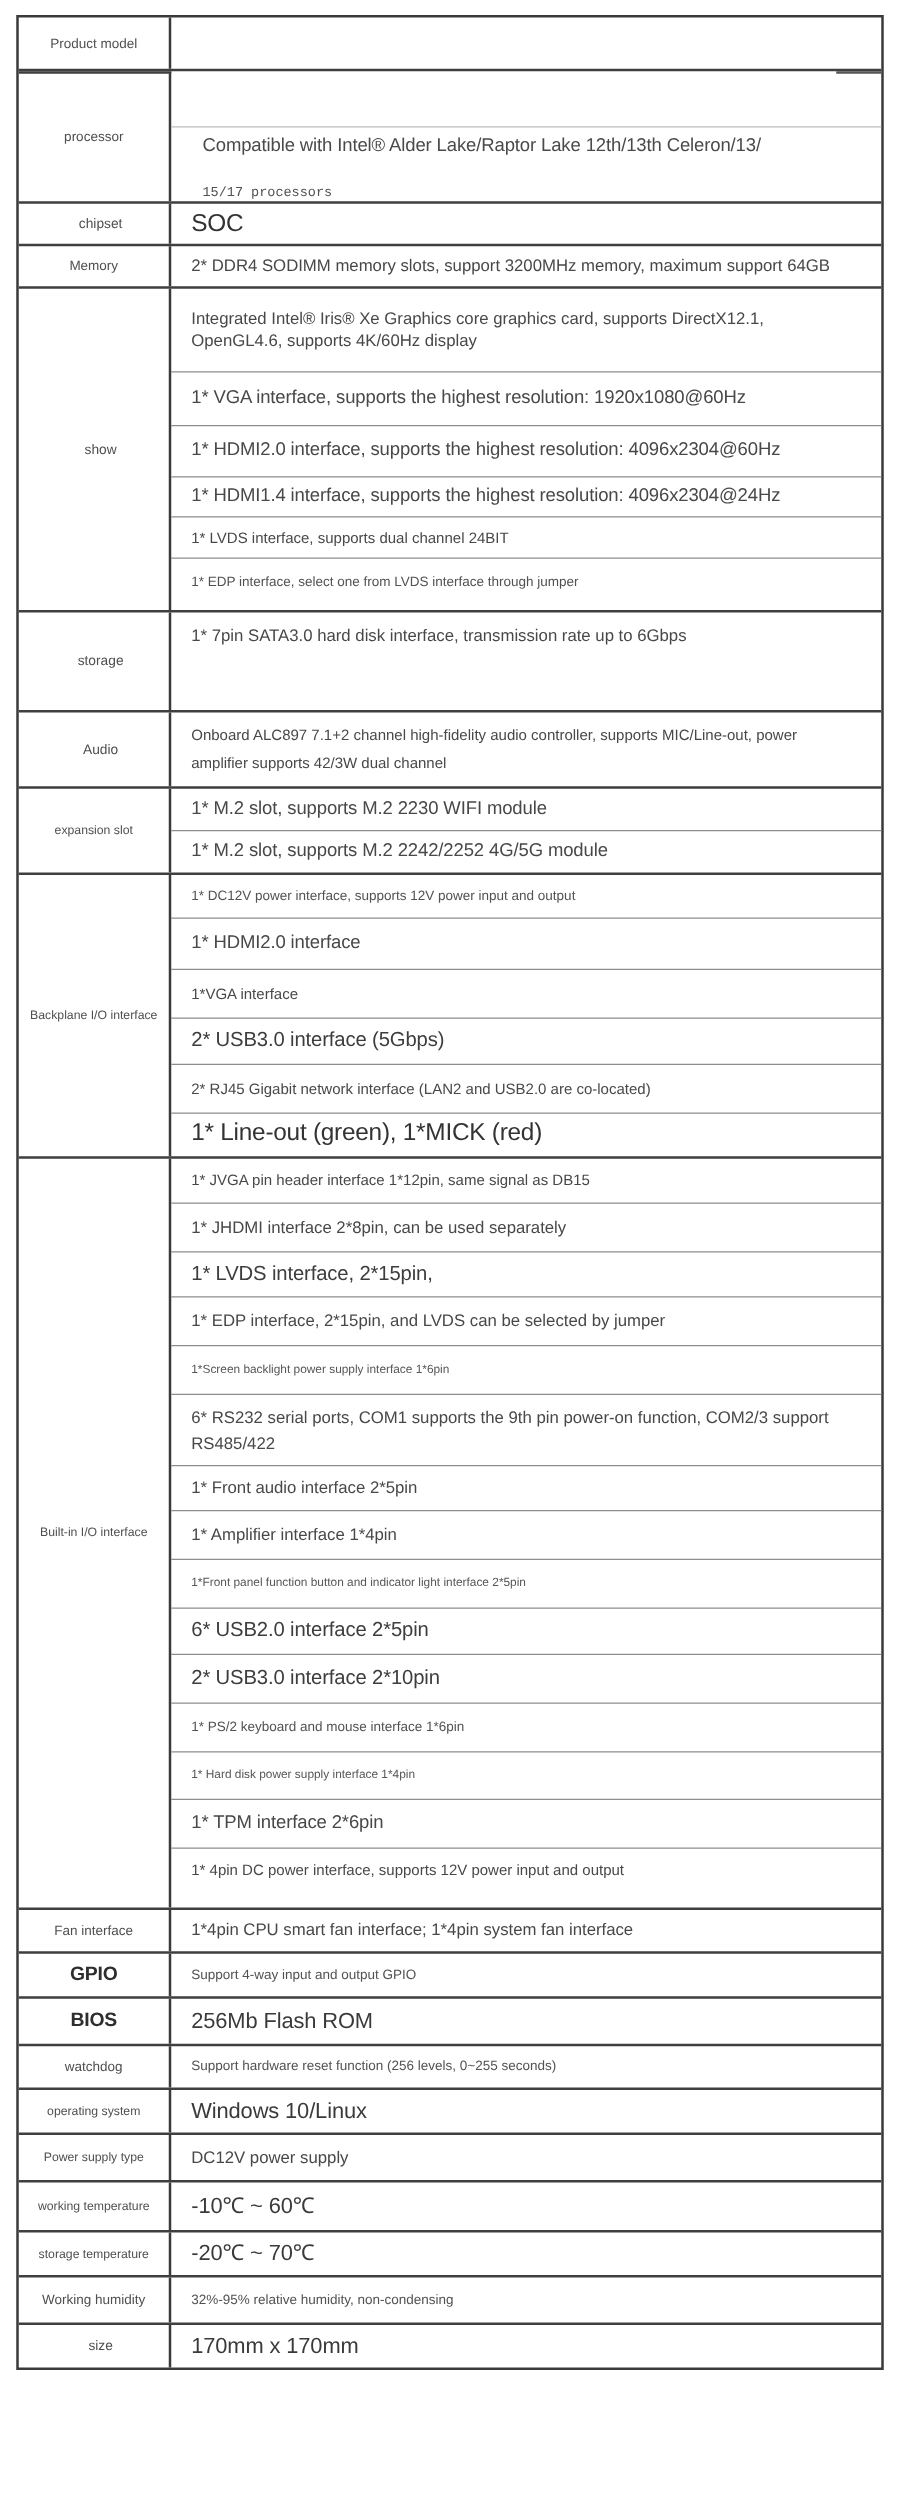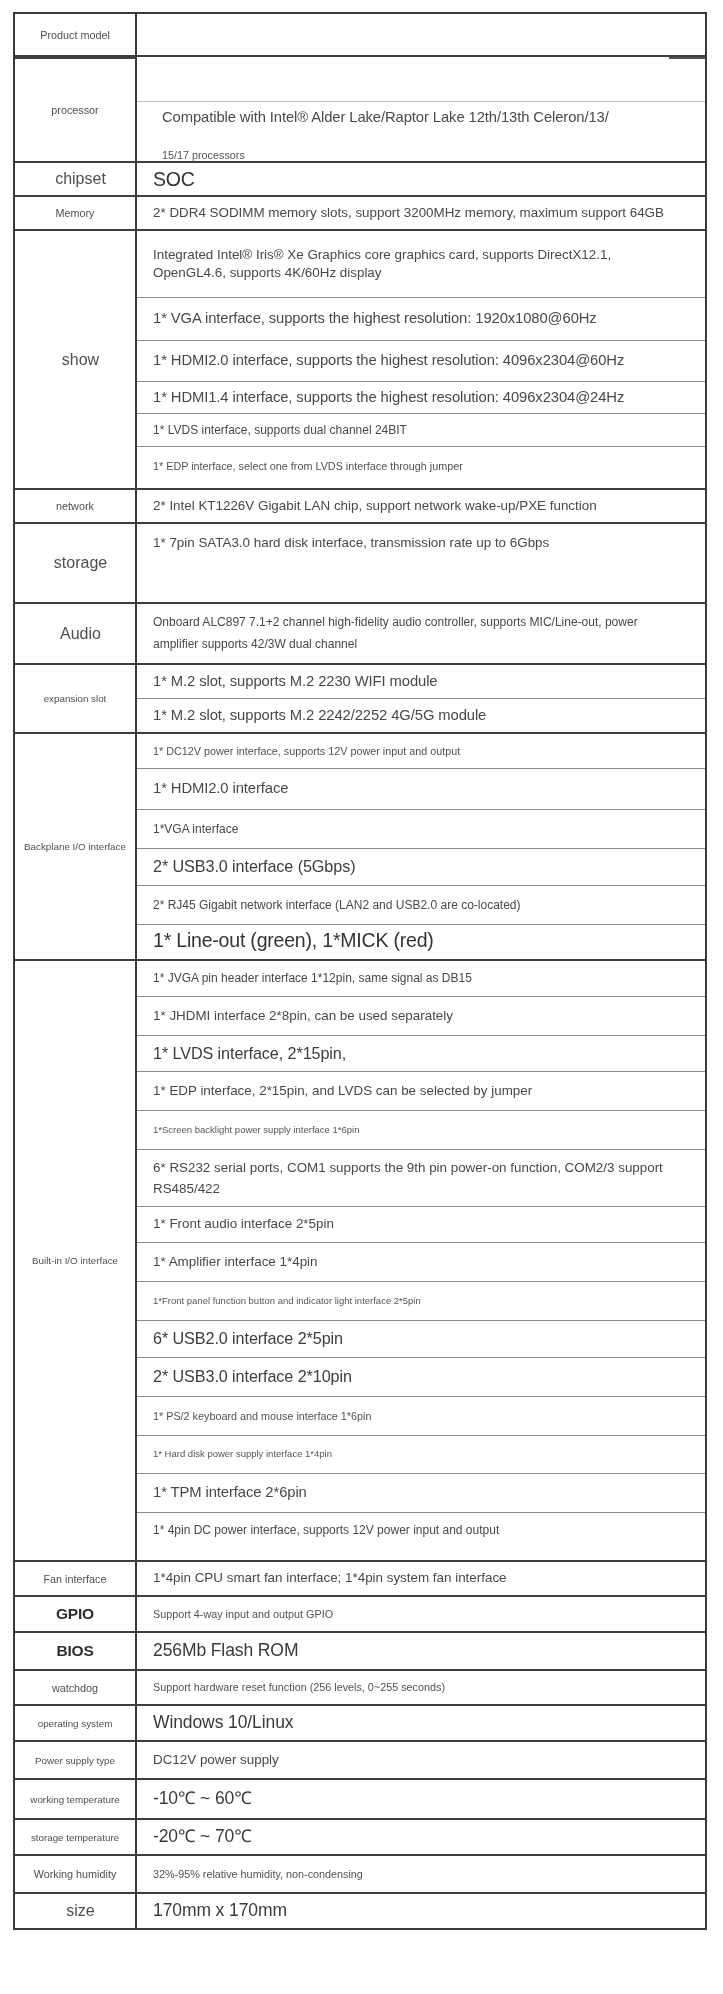--- a/index.html
+++ b/index.html
@@ -31,32 +31,32 @@
   .sm{font-size:10.8px;color:#525252;}
   .s2{font-size:12px;}
   .md{font-size:13.4px;}
   .ml{font-size:14.8px;letter-spacing:-0.1px;}
   .lg{font-size:16.2px;letter-spacing:-0.1px;color:#3d3d3d;}
   .xl{font-size:17.5px;letter-spacing:-0.1px;color:#3a3a3a;}
   .xxl{font-size:19.5px;letter-spacing:-0.2px;color:#333;}
   
   .lab-xs{font-size:9.8px;}
   .lab-sm{font-size:10.8px;}
-  .lab-md{font-size:16px;padding-left:16px;}
+  .lab-md{font-size:11px;padding-left:16px;}
   .lab-bold{font-size:15.5px;font-weight:bold;color:#2e2e2e;letter-spacing:-0.2px;}
   
   .row-proc{border-top:0;}
   .row-proc .lab{border-top:2px solid #3f3f3f;}
   .row-proc .val{position:relative;}
   .row-proc .val::after{
     content:"";position:absolute;top:0;right:0;width:36px;border-top:2px solid #555;
   }
   .proc-spacer{height:49px;border-bottom:1px solid #bdbdbd;}
   .proc-text{padding:7px 18px 0 25px;}
-  .proc-line2{margin-top:24px;}
+  .proc-line2{margin-top:24px;font-family:Liberation Mono, monospace;}
 </style>
 </head>
 <body>
 
 <div class="spec-table">
 
   <div class="row" style="height:41px">
     <div class="lab lab-sm">Product model</div>
     <div class="val">
         <div class="sub md" style="height:41px"></div>
@@ -93,26 +93,20 @@
     <div class="val">
       <div class="sub md" style="height:66px">Integrated Intel® Iris® Xe Graphics core graphics card, supports DirectX12.1, OpenGL4.6, supports 4K/60Hz display</div>
       <div class="sub ml" style="height:43px">1* VGA interface, supports the highest resolution: 1920x1080@60Hz</div>
       <div class="sub ml" style="height:41px">1* HDMI2.0 interface, supports the highest resolution: 4096x2304@60Hz</div>
       <div class="sub ml" style="height:32px">1* HDMI1.4 interface, supports the highest resolution: 4096x2304@24Hz</div>
       <div class="sub s2" style="height:33px">1* LVDS interface, supports dual channel 24BIT</div>
       <div class="sub sm" style="height:39px">1* EDP interface, select one from LVDS interface through jumper</div>
     </div>
   </div>
 
-  <div class="row" style="height:34px">
-    <div class="lab lab-sm">network</div>
-    <div class="val">
-        <div class="sub md" style="height:34px">2* Intel KT1226V Gigabit LAN chip, support network wake-up/PXE function</div>
-      </div>
-  </div>
 
   <div class="row" style="height:80px">
     <div class="lab lab-md">storage</div>
     <div class="val">
       <div class="sub md" style="height:39px">1* 7pin SATA3.0 hard disk interface, transmission rate up to 6Gbps</div>
     </div>
   </div>
 
   <div class="row" style="height:61px">
     <div class="lab lab-md">Audio</div>

